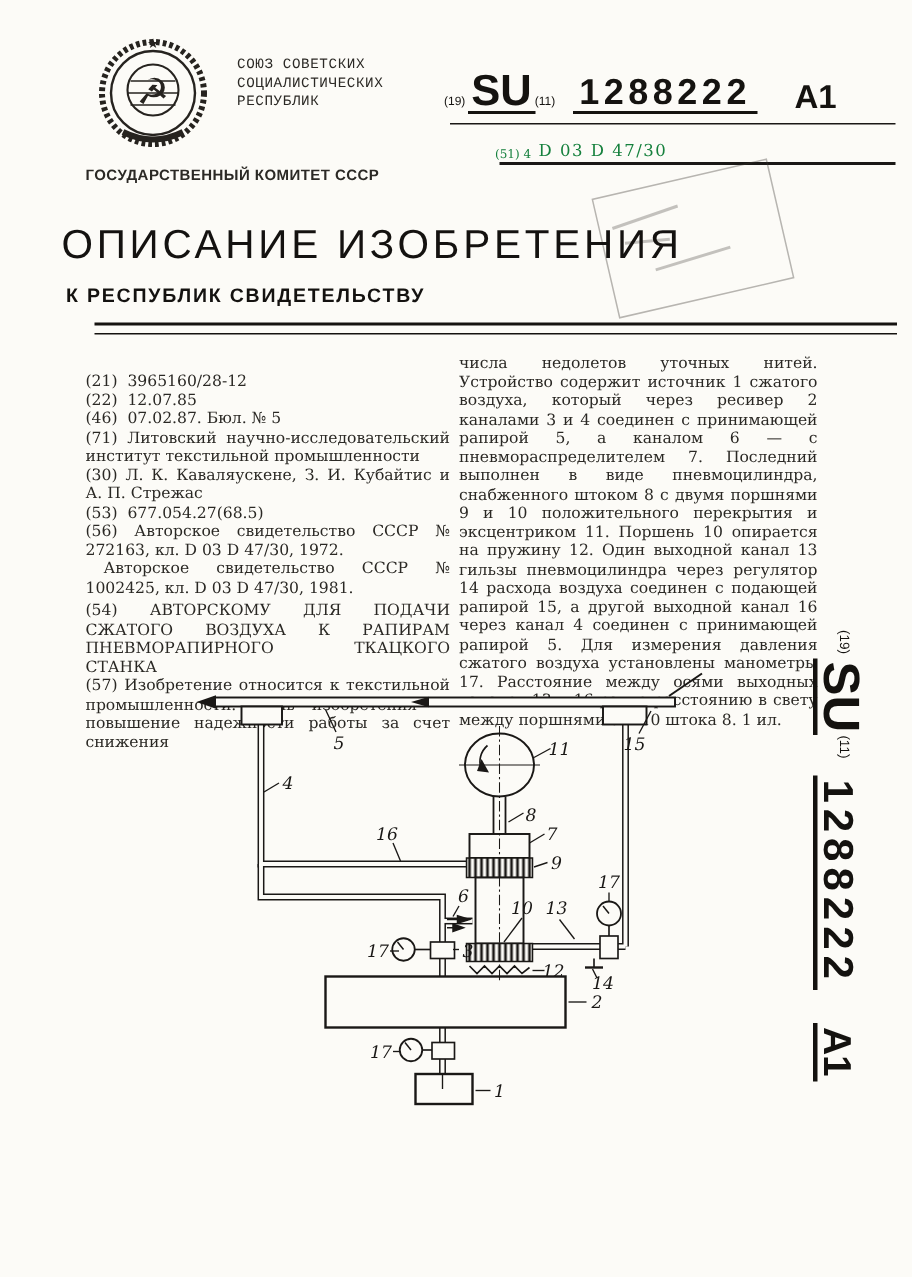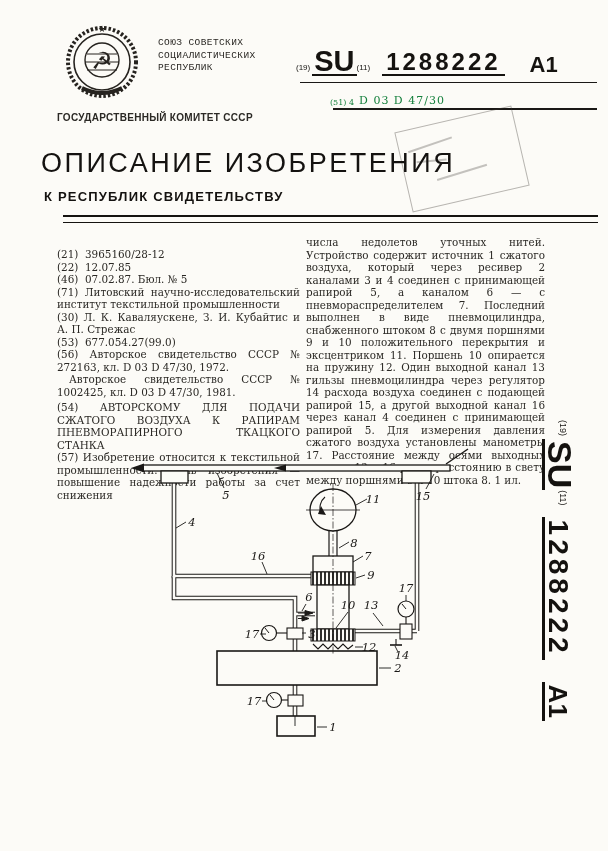--- a/index.html
+++ b/index.html
@@ -105,21 +105,21 @@
   <div class="abs doc-title">ОПИСАНИЕ ИЗОБРЕТЕНИЯ</div>
   <div class="abs doc-subtitle">К РЕСПУБЛИК СВИДЕТЕЛЬСТВУ</div>
   <div class="abs divider"></div>
 
   <div class="abs col left-col">
     <p><span>(21)</span>&nbsp;&nbsp;<span>3965160/28-12</span></p>
     <p><span>(22)</span>&nbsp;&nbsp;<span>12.07.85</span></p>
     <p><span>(46)</span>&nbsp;&nbsp;<span>07.02.87. Бюл. № 5</span></p>
     <p><span>(71)</span>&nbsp;<span>Литовский научно-исследовательский институт текстильной промышленности</span></p>
     <p><span>(30)</span>&nbsp;<span>Л. К. Каваляускене, З. И. Кубайтис и А. П. Стрежас</span></p>
-    <p><span>(53)</span>&nbsp;&nbsp;<span>677.054.27(99.0)</span></p>
+    <p><span>(53)</span>&nbsp;&nbsp;<span>677.054.27(68.5)</span></p>
     <p><span>(56)</span>&nbsp;<span>Авторское свидетельство СССР № 272163, кл. D 03 D 47/30, 1972.</span></p>
     <p class="ref-indent">Авторское свидетельство СССР № 1002425, кл. D 03 D 47/30, 1981.</p>
     <p class="title54"><span>(54)</span>&nbsp;<span>АВТОРСКОМУ ДЛЯ ПОДАЧИ СЖАТОГО ВОЗДУХА К РАПИРАМ ПНЕВМОРАПИРНОГО ТКАЦКОГО СТАНКА</span></p>
     <p><span>(57)</span>&nbsp;<span>Изобретение относится к текстильной промышленности. Цель изобретения — повышение надежности работы за счет снижения</span></p>
   </div>
 
   <div class="abs col right-col">
     <p>числа недолетов уточных нитей. Устройство содержит источник 1 сжатого воздуха, который через ресивер 2 каналами 3 и 4 соединен с принимающей рапирой 5, а каналом 6 — с пневмораспределителем 7. Последний выполнен в виде пневмоцилиндра, снабженного штоком 8 с двумя поршнями 9 и 10 положительного перекрытия и эксцентриком 11. Поршень 10 опирается на пружину 12. Один выходной канал 13 гильзы пневмоцилиндра через регулятор 14 расхода воздуха соединен с подающей рапирой 15, а другой выходной канал 16 через канал 4 соединен с принимающей рапирой 5. Для измерения давления сжатого воздуха установлены манометры 17. Расстояние между осями выходных каналов 13 и 16 равно расстоянию в свету между поршнями 9 и 10 штока 8. 1 ил.</p>
   </div>
 

